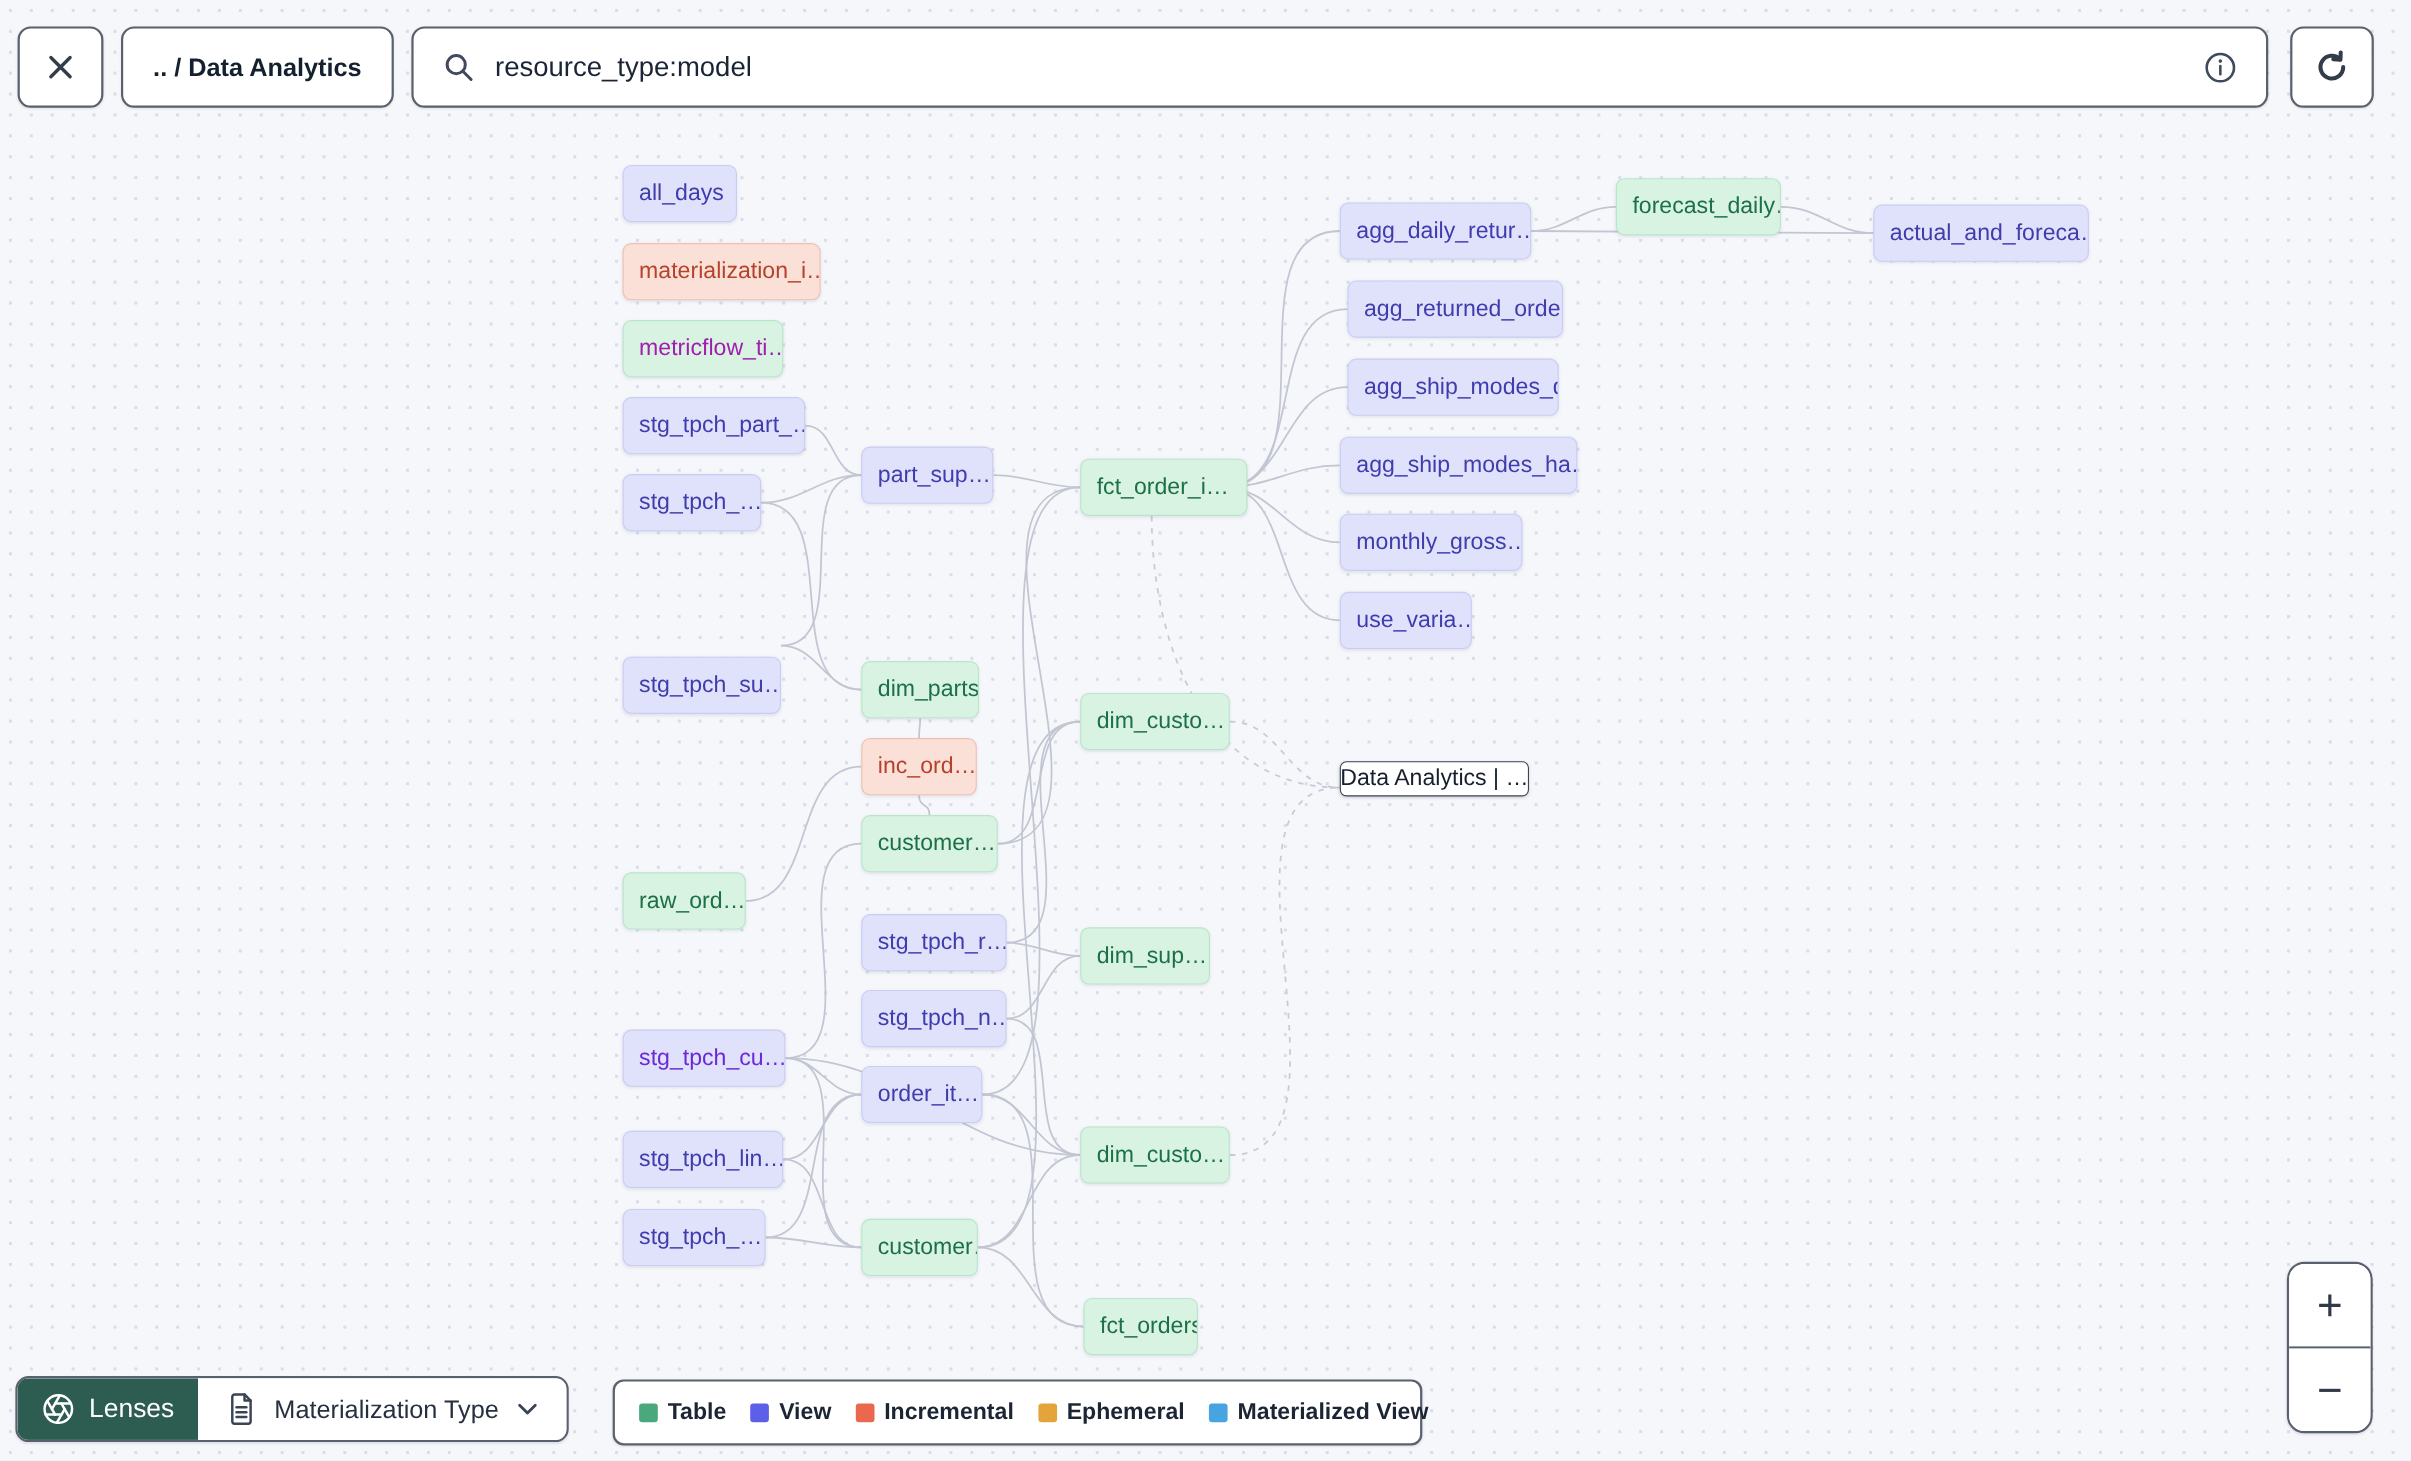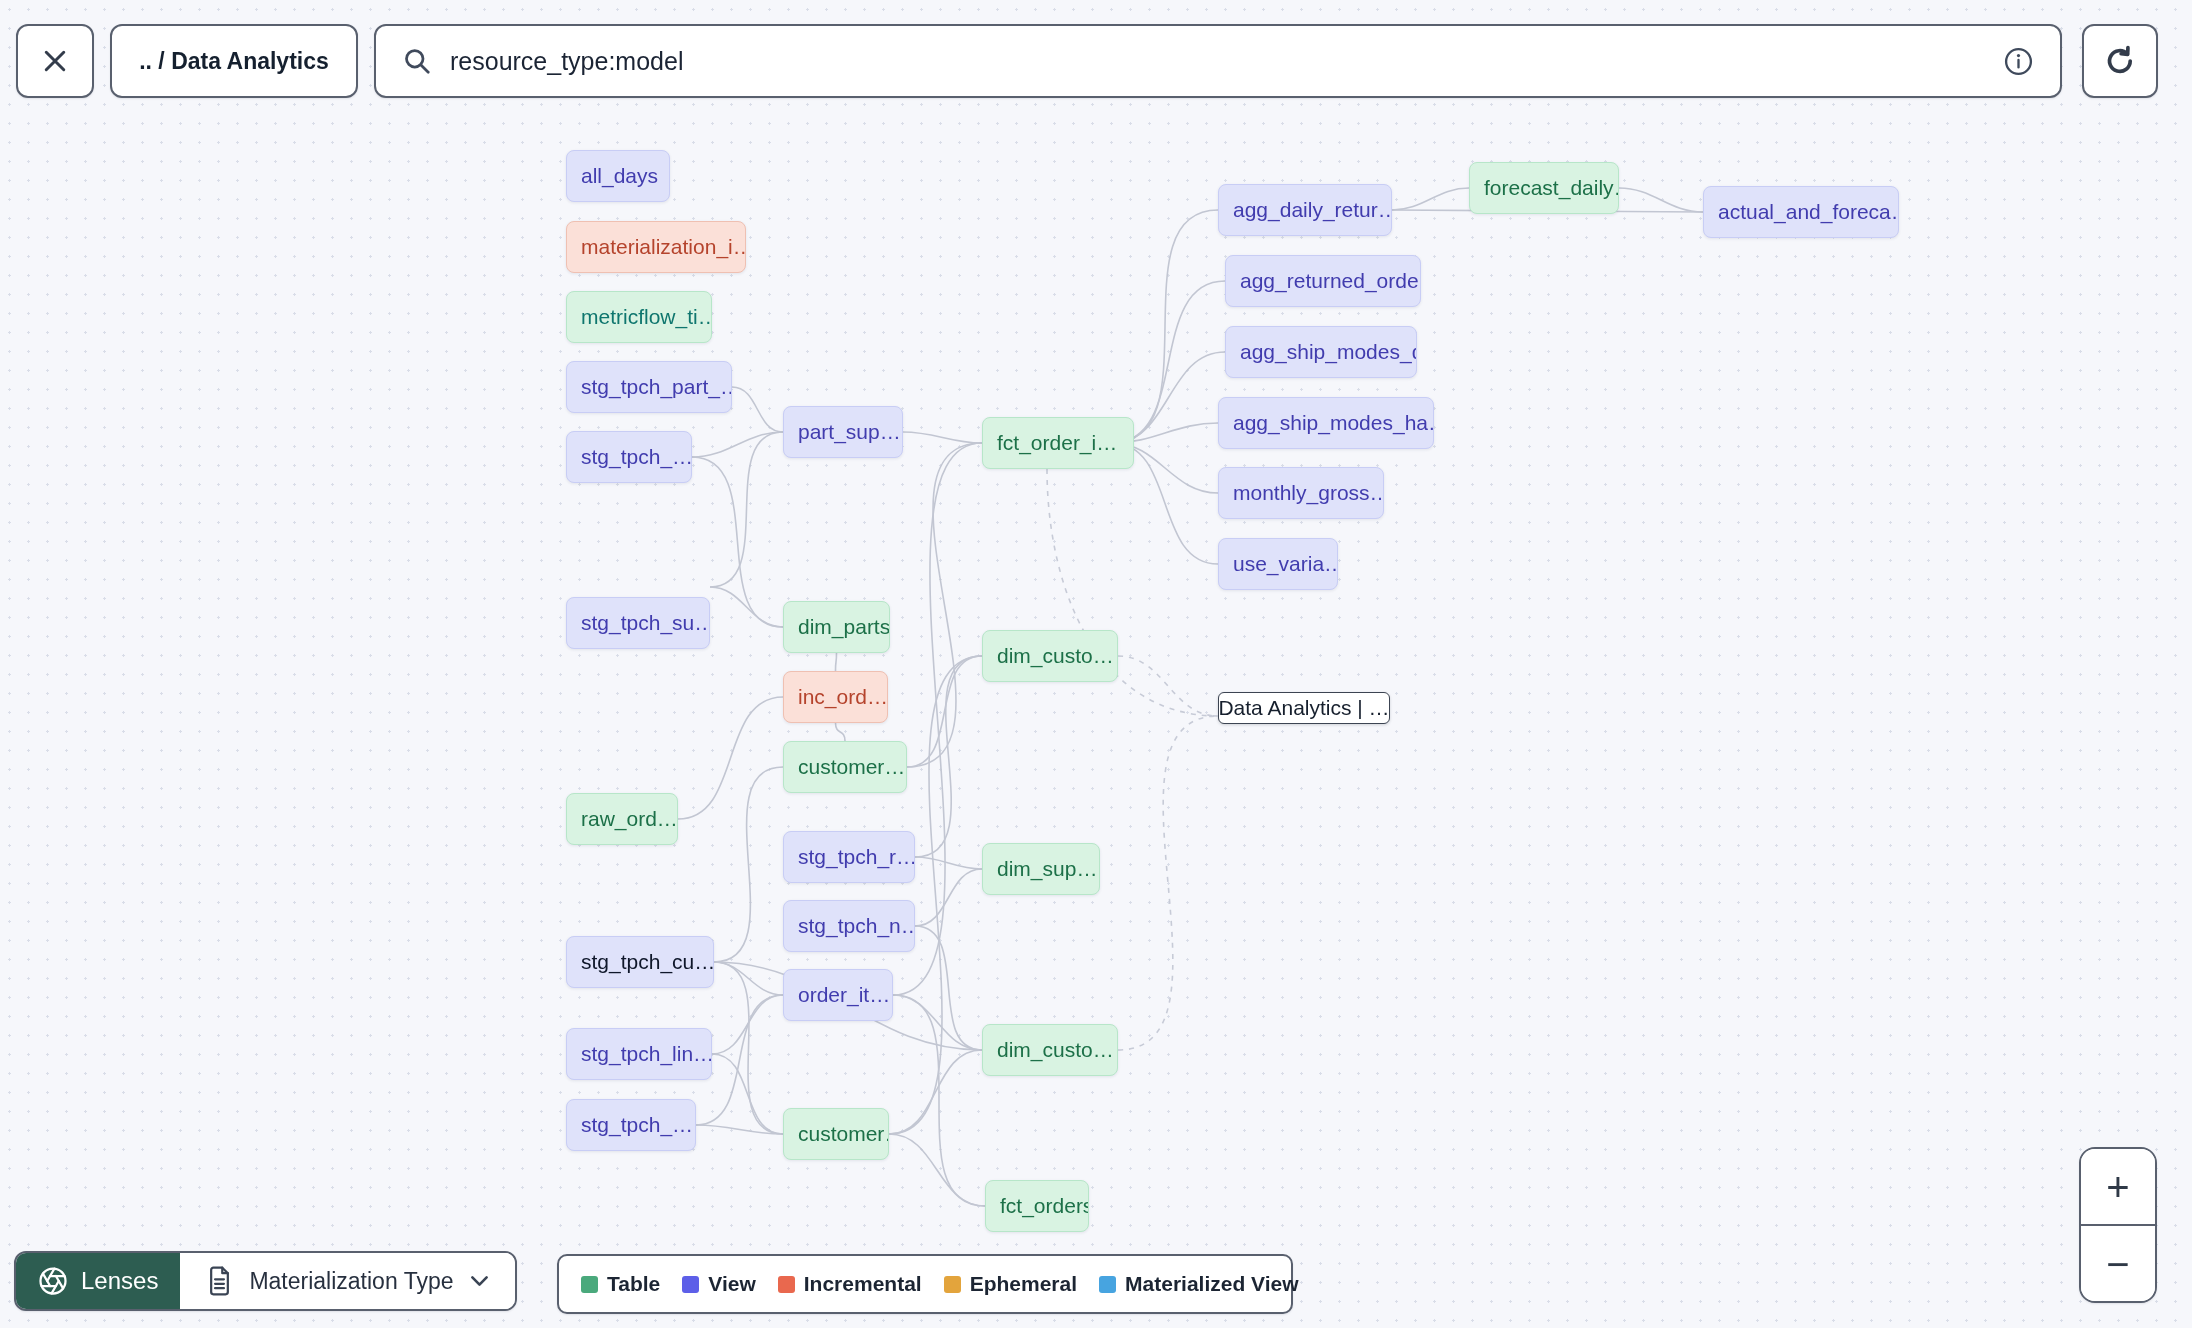--- a/index.html
+++ b/index.html
@@ -115,26 +115,26 @@
       <path d="M 1392 210 C 1424.0324835128342 210, 1436.9675164871658 188, 1469 188" class="edge"></path>
       <path d="M 1392 210 C 1516.4025723206719 210, 1578.5974276793281 212, 1703 212" class="edge"></path>
       <path d="M 1619 188 C 1653.9445274685465 188, 1668.0554725314535 212, 1703 212" class="edge"></path>
       <path d="M 1047 469 C 1047 589.1665510863984, 1097.8334489136016 716, 1218 716" class="edge dashed"></path>
       <path d="M 1118 656 C 1164.6476151587624 656, 1171.3523848412376 716, 1218 716" class="edge dashed"></path>
       <path d="M 1118 1050 C 1248 1050, 1088 716, 1218 716" class="edge dashed"></path>
     </svg>
   <div id="nodes">
       <div class="node view" style="left: 566px; top: 150px; width: 104px; background: rgb(223, 226, 250); border-color: rgb(200, 205, 245); color: rgb(65, 60, 174);">all_days</div>
       <div class="node incremental" style="left: 566px; top: 221px; width: 180px; background: rgb(251, 224, 216); border-color: rgb(239, 192, 178); color: rgb(181, 67, 44);">materialization_i…</div>
-      <div class="node table" style="left: 566px; top: 291px; width: 146px; background: rgb(217, 243, 226); border-color: rgb(183, 230, 201); color: #0f766e; text-align: right;">metricflow_ti…</div>
+      <div class="node table" style="left: 566px; top: 291px; width: 146px; background: rgb(217, 243, 226); border-color: rgb(183, 230, 201); color: #a21caf; text-align: right;">metricflow_ti…</div>
       <div class="node view" style="left: 566px; top: 361px; width: 166px; background: rgb(223, 226, 250); border-color: rgb(200, 205, 245); color: rgb(65, 60, 174);">stg_tpch_part_…</div>
       <div class="node view" style="left: 566px; top: 431px; width: 126px; background: rgb(223, 226, 250); border-color: rgb(200, 205, 245); color: rgb(65, 60, 174);">stg_tpch_…</div>
       <div class="node view" style="left: 566px; top: 561px; width: 144px; background: rgb(223, 226, 250); border-color: rgb(200, 205, 245); color: rgb(65, 60, 174); margin-top: 36px;">stg_tpch_su…</div>
       <div class="node table" style="left: 566px; top: 793px; width: 112px; background: rgb(217, 243, 226); border-color: rgb(183, 230, 201); color: rgb(28, 112, 72);">raw_ord…</div>
-      <div class="node view" style="left: 566px; top: 936px; width: 148px; background: rgb(223, 226, 250); border-color: rgb(200, 205, 245); color: #0f172a;">stg_tpch_cu…</div>
+      <div class="node view" style="left: 566px; top: 936px; width: 148px; background: rgb(223, 226, 250); border-color: rgb(200, 205, 245); color: #6d28d9;">stg_tpch_cu…</div>
       <div class="node view" style="left: 566px; top: 1028px; width: 146px; background: rgb(223, 226, 250); border-color: rgb(200, 205, 245); color: rgb(65, 60, 174);">stg_tpch_lin…</div>
       <div class="node view" style="left: 566px; top: 1099px; width: 130px; background: rgb(223, 226, 250); border-color: rgb(200, 205, 245); color: rgb(65, 60, 174);">stg_tpch_…</div>
       <div class="node view" style="left: 783px; top: 406px; width: 120px; background: rgb(223, 226, 250); border-color: rgb(200, 205, 245); color: rgb(65, 60, 174);">part_sup…</div>
       <div class="node table" style="left: 783px; top: 601px; width: 107px; background: rgb(217, 243, 226); border-color: rgb(183, 230, 201); color: rgb(28, 112, 72);">dim_parts</div>
       <div class="node incremental" style="left: 783px; top: 671px; width: 105px; background: rgb(251, 224, 216); border-color: rgb(239, 192, 178); color: rgb(181, 67, 44);">inc_ord…</div>
       <div class="node table" style="left: 783px; top: 741px; width: 124px; background: rgb(217, 243, 226); border-color: rgb(183, 230, 201); color: rgb(28, 112, 72);">customer…</div>
       <div class="node view" style="left: 783px; top: 831px; width: 132px; background: rgb(223, 226, 250); border-color: rgb(200, 205, 245); color: rgb(65, 60, 174);">stg_tpch_r…</div>
       <div class="node view" style="left: 783px; top: 900px; width: 132px; background: rgb(223, 226, 250); border-color: rgb(200, 205, 245); color: rgb(65, 60, 174);">stg_tpch_n…</div>
       <div class="node view" style="left: 783px; top: 969px; width: 110px; background: rgb(223, 226, 250); border-color: rgb(200, 205, 245); color: rgb(65, 60, 174);">order_it…</div>
       <div class="node table" style="left: 783px; top: 1108px; width: 106px; background: rgb(217, 243, 226); border-color: rgb(183, 230, 201); color: rgb(28, 112, 72);">customer…</div>

